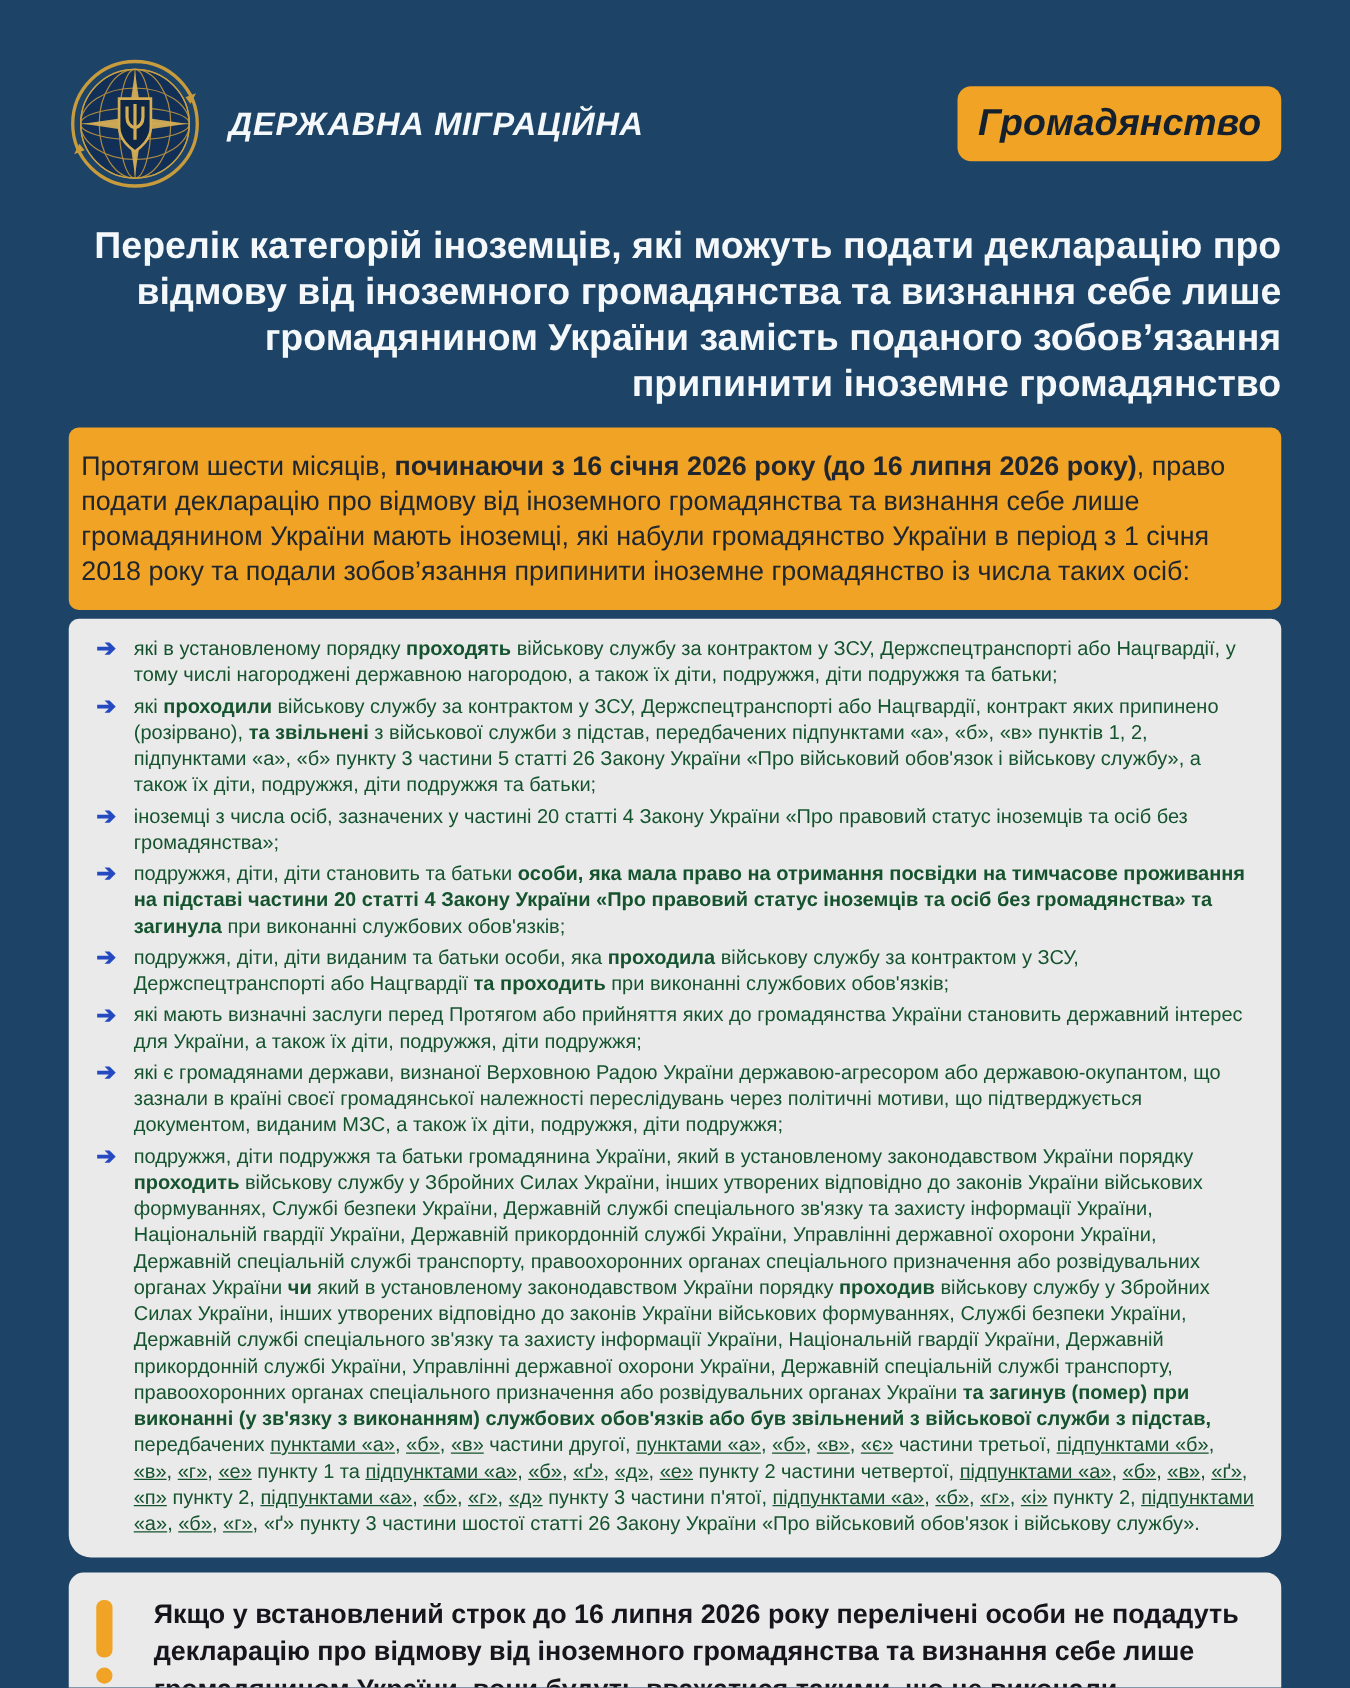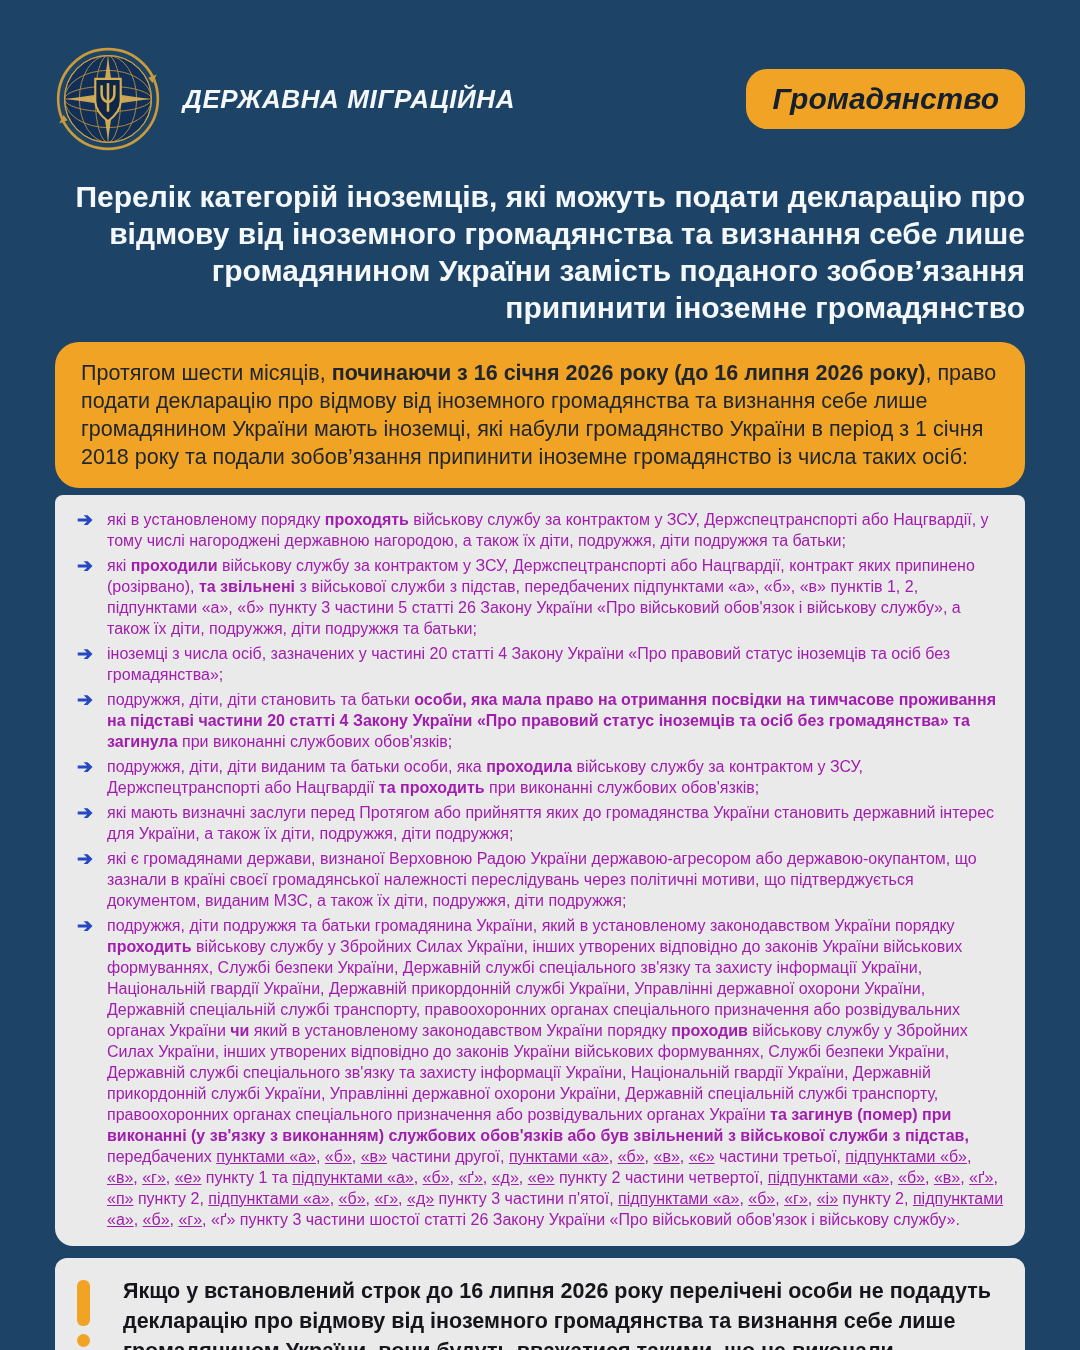--- a/index.html
+++ b/index.html
@@ -10,43 +10,43 @@
     -webkit-font-smoothing:antialiased;
   }
   .page{width:1080px;height:1350px;box-sizing:border-box;padding:46px 55px 0 55px;}
   
   .header{display:flex;align-items:center;font-style:italic;}
   .logo{width:106px;height:106px;flex:0 0 auto;}
   .org{margin-left:22px;color:#f4f8fb;font-weight:700;font-size:26px;line-height:34px;letter-spacing:.6px;}
   .badge{
     margin-left:auto;background:#f0a325;color:#14202e;
     font-weight:700;font-size:30px;line-height:1;
-    padding:15px 26px;border-radius:21px;
+    padding:15px 16px;border-radius:11px;
   }
   
   .title{margin-top:26px;color:#f4f8fb;font-weight:700;font-size:30px;line-height:37px;text-align:right;}
   
   .intro{
-    margin-top:16px;background:#f0a325;border-radius:24px;
-    padding:17px 26px;color:#20262f;
+    margin-top:16px;background:#f0a325;border-radius:8px;
+    padding:17px 10px;color:#20262f;
     font-size:21.5px;line-height:28px;font-weight:500;
   }
   
   .listbox{
     margin-top:7px;background:#eaeaea;border-radius:8px 8px 18px 18px;
     padding:14px 20px 16px 16px;
   }
   .listbox ul{list-style:none;margin:0;padding:0;}
   .listbox li{display:flex;align-items:flex-start;margin-bottom:4px;}
   .listbox li:last-child{margin-bottom:0;}
   .arrow{
     flex:0 0 30px;color:#2549c0;font-weight:700;font-size:19px;line-height:21px;
     padding-left:6px;
   }
-  .itext{flex:1;color:#a21caf;font-size:16px;line-height:21px;}
+  .itext{flex:1;color:#14532d;font-size:16px;line-height:21px;}
   .b{font-weight:700;}
   .u{text-decoration:underline;}
   
   .warn{
     margin-top:12px;background:#eaeaea;border-radius:12px;
     padding:18px 26px 18px 22px;display:flex;align-items:flex-start;
   }
   .excl{flex:0 0 34px;padding-top:4px;}
   .excl .bar{width:13px;height:46px;border-radius:6px;background:#f0a325;}
   .excl .dot{width:13px;height:13px;border-radius:50%;background:#f0a325;margin-top:8px;}

